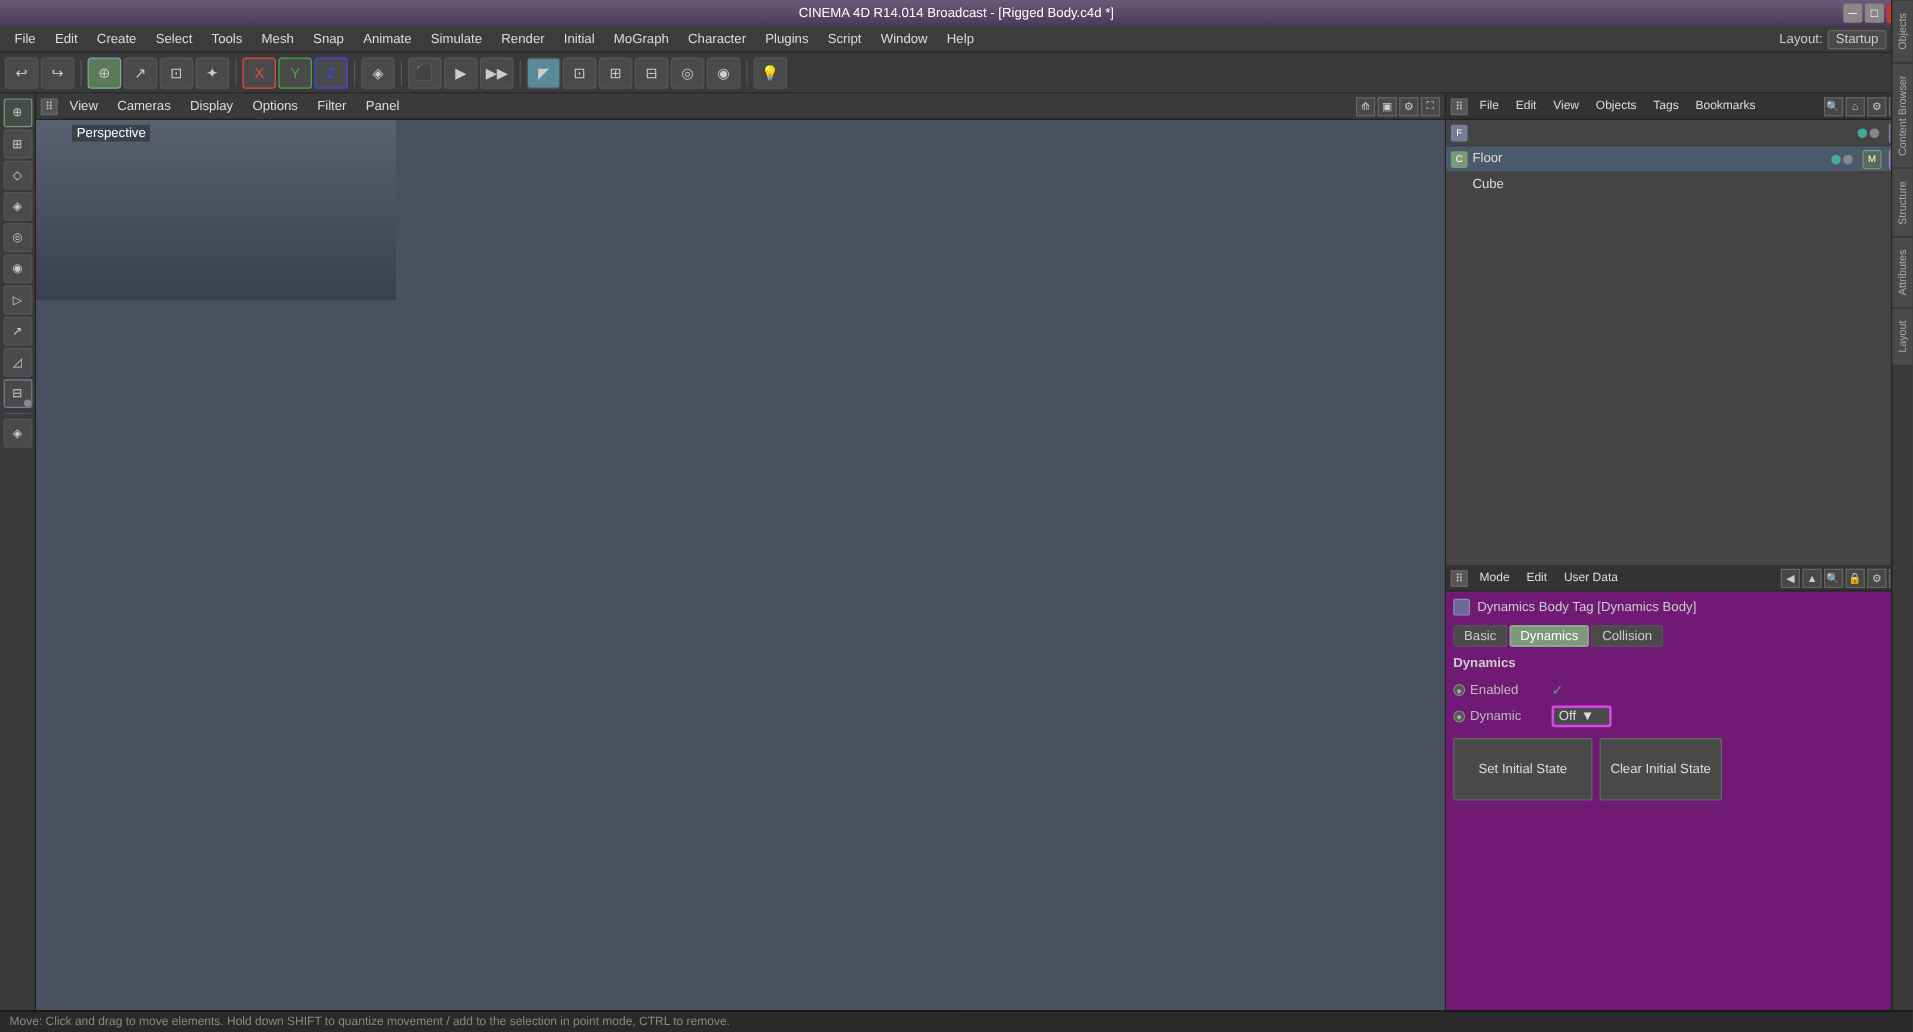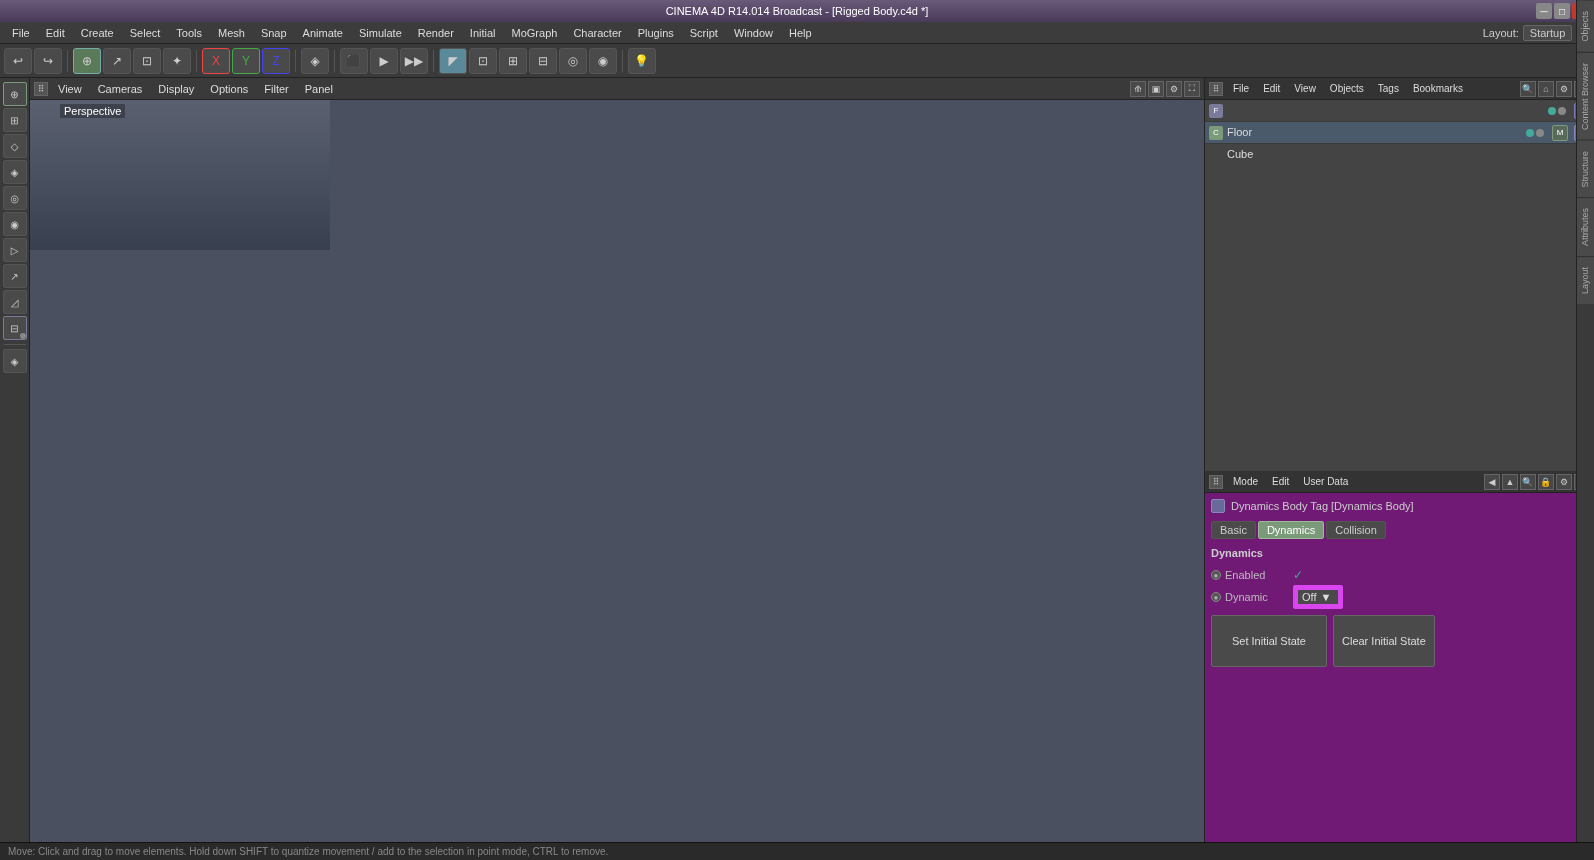--- a/index.html
+++ b/index.html
@@ -266,21 +266,21 @@
       background: #555;
       margin-right: 4px;
       display: flex;
       align-items: center;
       justify-content: center;
     }
     .attr-label { color: #bbb; font-size: 11px; margin-right: 8px; min-width: 60px; }
     .checkmark { color: #4a8; font-size: 12px; }
     .attr-dropdown {
       background: #4a4a4a;
-      border: 5px solid #d946ef;
+      border: 2px solid #d946ef;
       border-radius: 2px;
       color: #ddd;
       font-size: 11px;
       padding: 1px 4px;
       display: flex;
       align-items: center;
       gap: 4px;
       cursor: pointer;
       min-width: 50px;
     }

